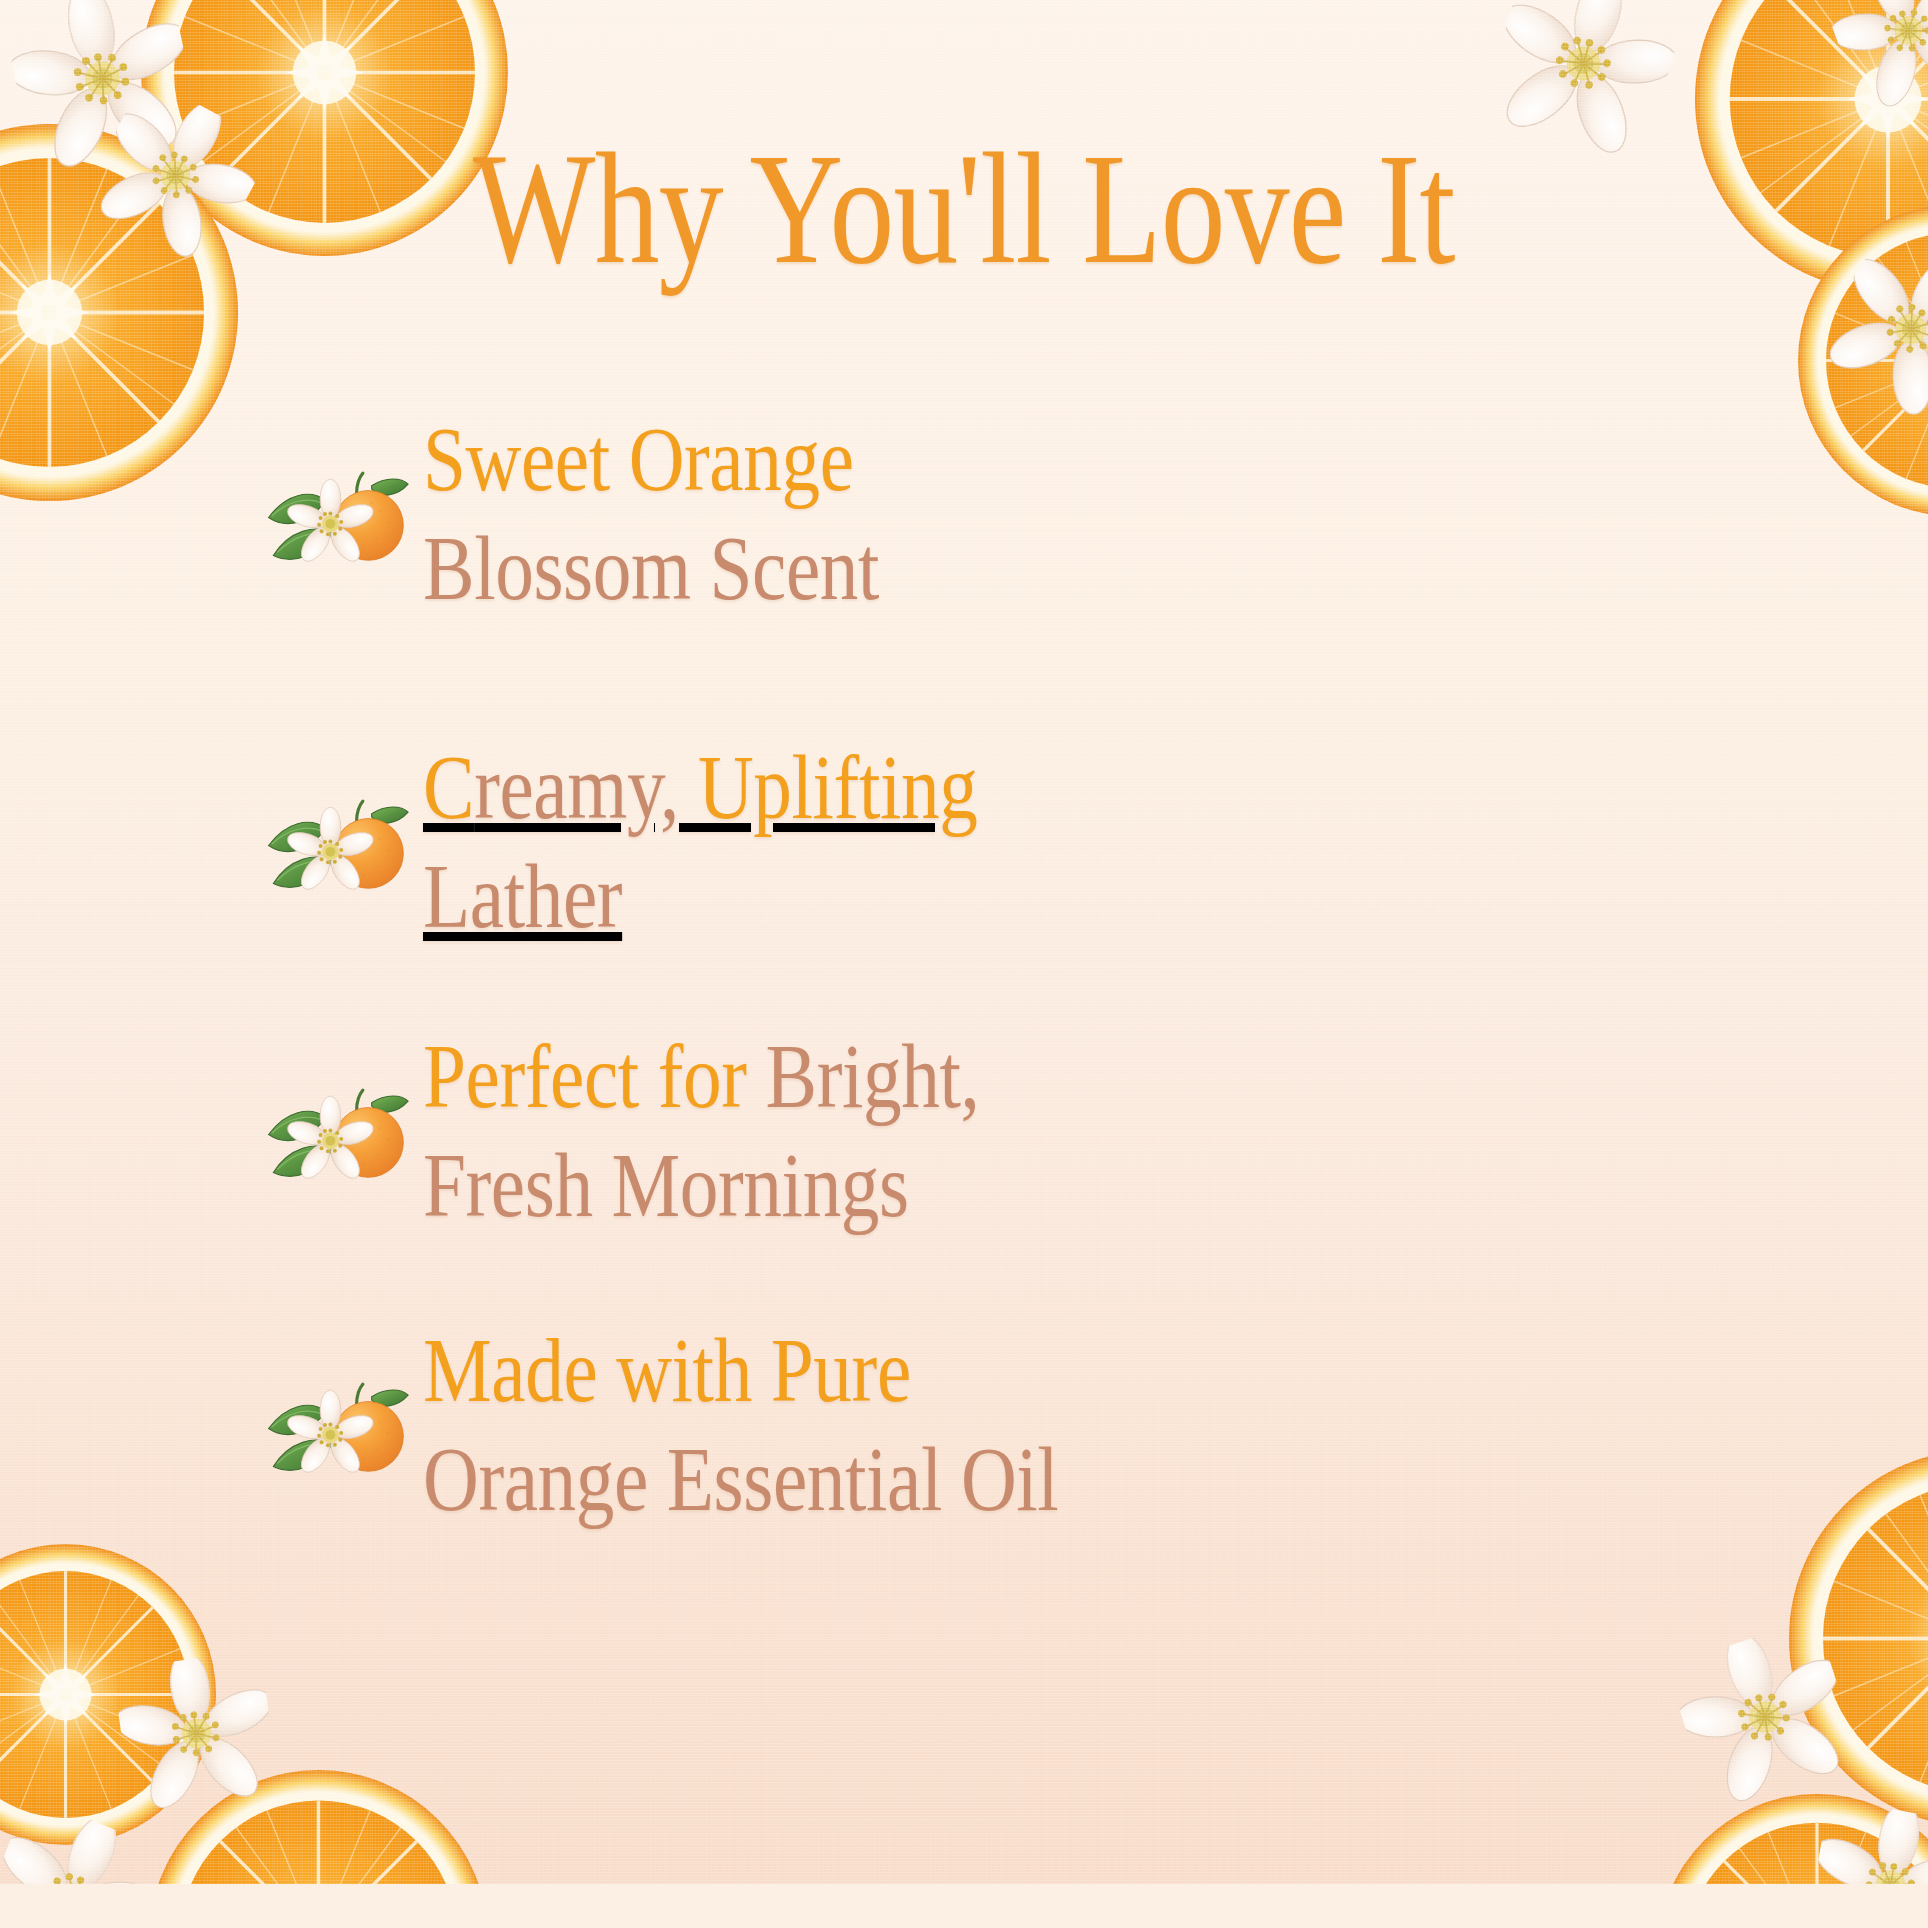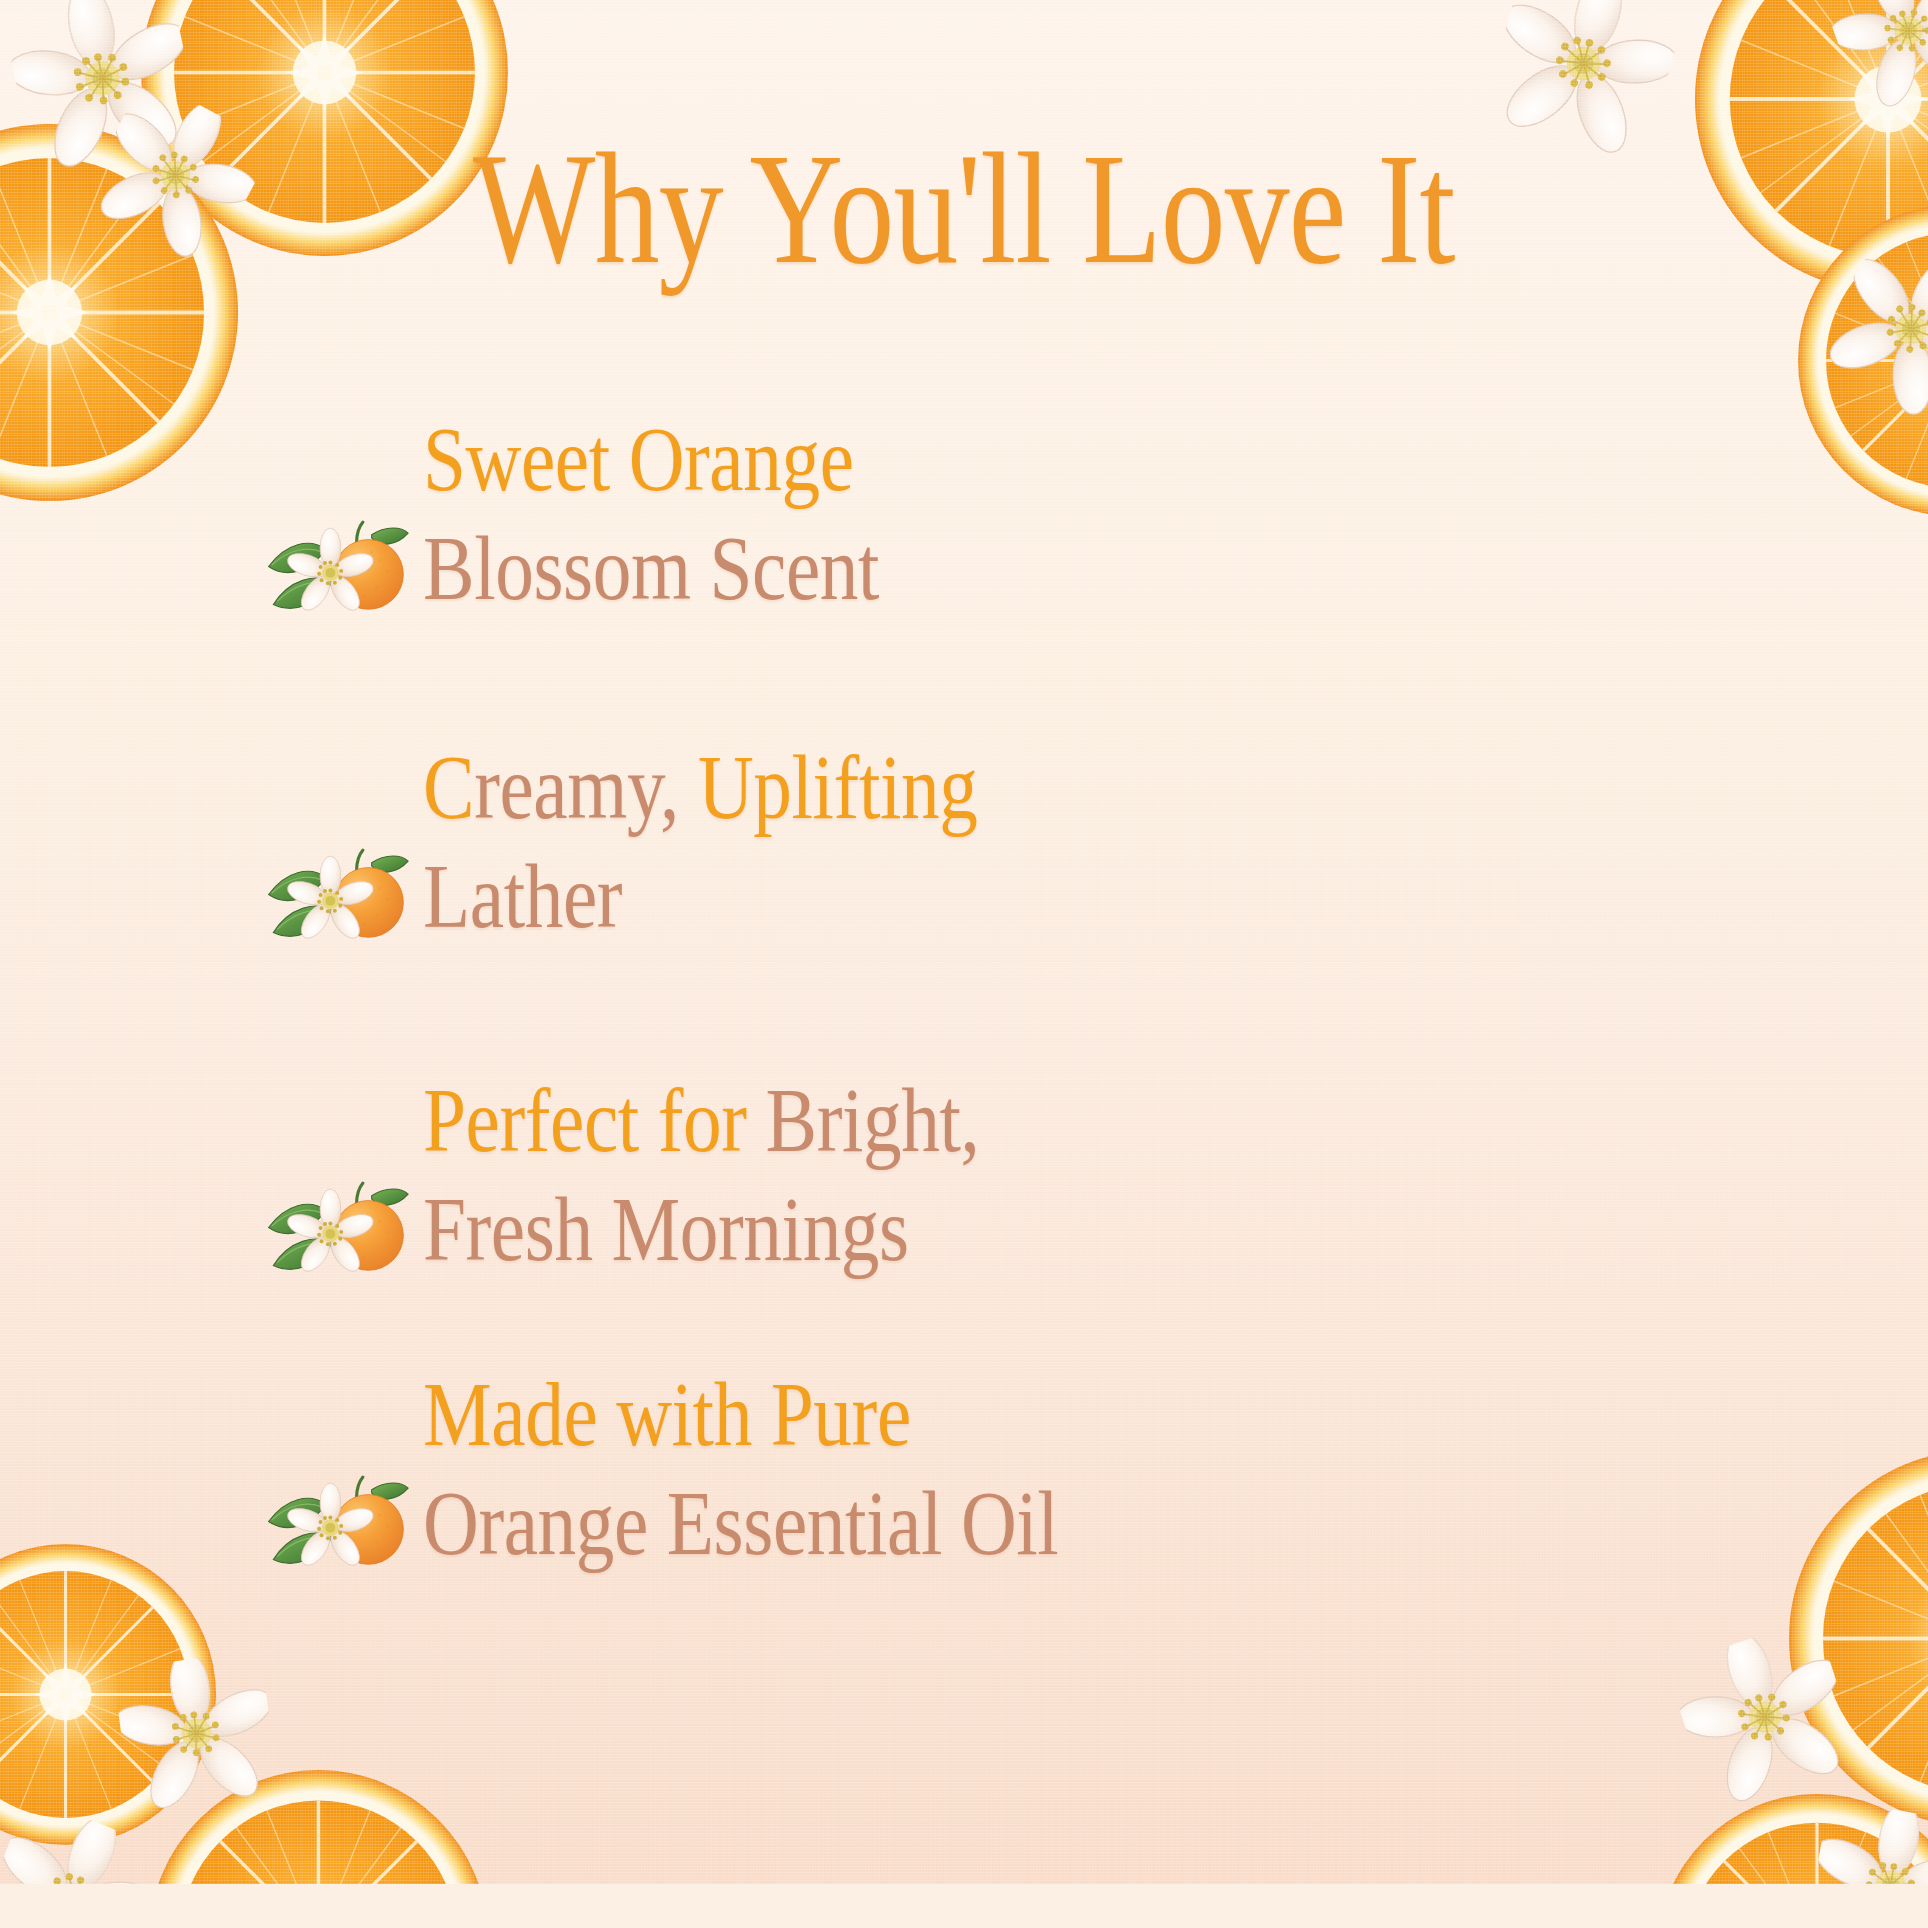--- a/index.html
+++ b/index.html
@@ -64,21 +64,21 @@
   #bullets {
     position:absolute;
     left:252px;
     top:405px;
     width:1412px;
   }
 
   .bullet {
     position:relative;
     display:flex;
-    align-items:flex-end;
+    align-items:center;
     margin-bottom:77px;
   }
   .bullet:last-child { margin-bottom:0; }
 
   .bullet-icon {
     flex: 0 0 auto;
     width:160px;
     height:111px;
     margin-top:7.5px;
     margin-right:11.3px;
@@ -94,21 +94,21 @@
     transform: scaleX(0.84);
     transform-origin: left top;
     width:119%;
     text-shadow: 0 1.9px 2.8px rgba(190,130,90,.16);
   }
   .accent { color:#f4a01f; }
   .muted  { color:#c98b6d; }
 
   
   .b1 { margin-bottom:111px; }
-  .b2 { margin-bottom:116px; }
+  .b2 { margin-bottom:72px;text-decoration:underline; }
   .b3 { margin-bottom:105px; }
 </style>
 </head>
 <body>
 
 <div id="page">
 
   <svg width="0" height="0" style="position:absolute" aria-hidden="true">
     <defs>
       <radialGradient id="fleshG" cx="50%" cy="50%" r="50%">

